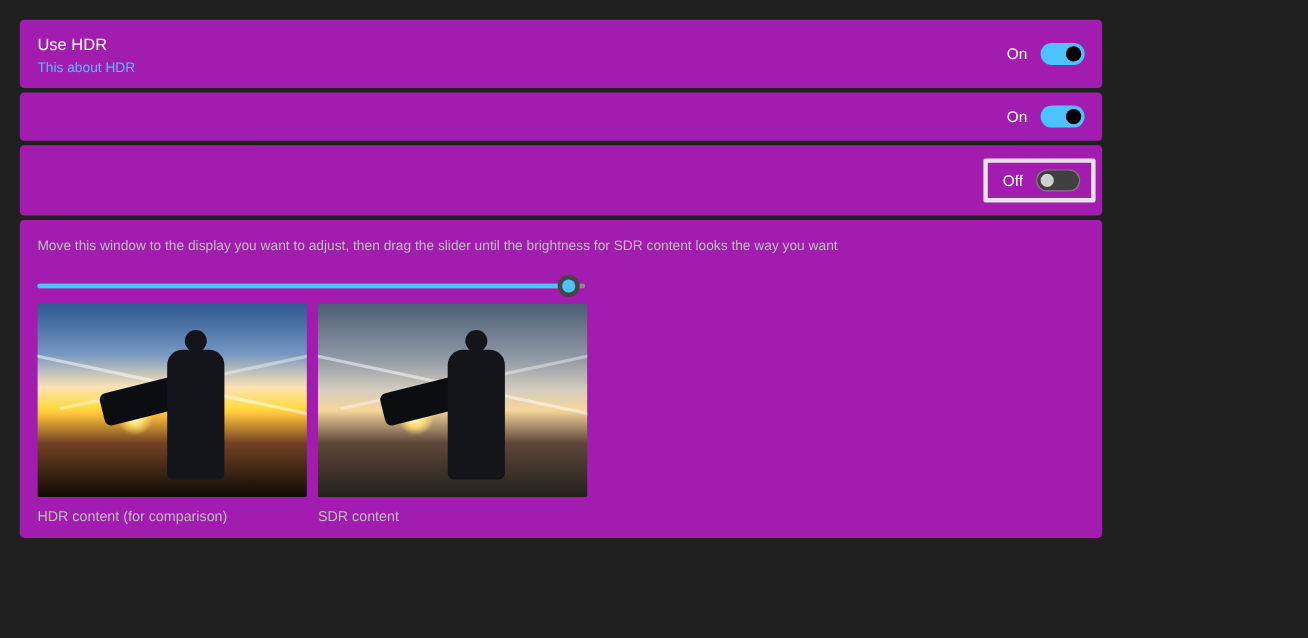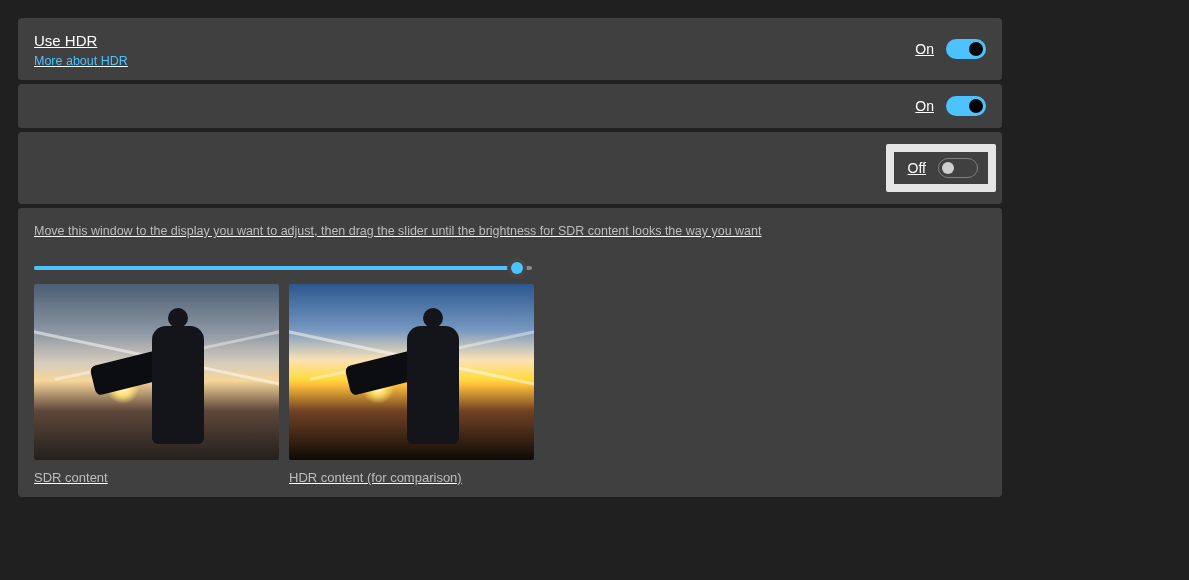--- a/index.html
+++ b/index.html
@@ -12,27 +12,26 @@
     width:1189px;
     height:580px;
     overflow:hidden;
   }
   .page{
     width:1020px;
     padding:18px;
     box-sizing:border-box;
   }
   .card{
-    background:#404040;
+    background:#a21caf;
     border-radius:4px;
     margin-bottom:4px;
     padding:12px 16px;
     position:relative;
     box-sizing:border-box;
-    text-decoration:underline;
   }
   .card-row{
     display:flex;
     align-items:center;
     justify-content:space-between;
   }
   .card-left{
     max-width:780px;
   }
   .title{
@@ -91,21 +90,21 @@
     content:"";
     position:absolute;
     left:3px;
     top:3px;
     width:12px;
     height:12px;
     border-radius:50%;
     background:#cfcfcf;
   }
   .highlight-box{
-    border:8px solid #e5e5e5;
+    border:4px solid #e5e5e5;
     padding:6px 10px 6px 14px;
     margin-right:-10px;
     border-radius:2px;
   }
   .slider-track{
     position:relative;
     width:498px;
     height:4px;
     background:#8a8a8a;
     border-radius:2px;
@@ -217,21 +216,21 @@
   }
 </style>
 </head>
 <body>
 
 <div class="page">
 
   <div class="card card-row">
     <div class="card-left">
       <div class="title">Use HDR</div>
-      <span class="link">More about HDR</span>
+      <span class="link">This about HDR</span>
     </div>
     <div class="toggle-wrap">
       <span class="toggle-label">On</span>
       <div class="toggle on"></div>
     </div>
   </div>
 
   <div class="card card-row">
     <div class="card-left">
     </div>
@@ -254,38 +253,38 @@
 
   <div class="card">
     <div class="desc">Move this window to the display you want to adjust, then drag the slider until the brightness for SDR content looks the way you want</div>
 
     <div class="slider-track">
       <div class="slider-fill"></div>
       <div class="slider-thumb"></div>
     </div>
 
     <div class="preview-row">
+      <div class="preview-block">
+        <div class="preview-img hdr">
+          <div class="sky"></div>
+          <div class="rail"></div>
+            <div class="rail2"></div>
+          <div class="sun"></div>
+          <div class="board"></div>
+          <div class="person"></div>
+        </div>
+        <div class="preview-caption">HDR content (for comparison)</div>
+      </div>
       <div class="preview-block">
         <div class="preview-img">
           <div class="sky"></div>
           <div class="rail"></div>
             <div class="rail2"></div>
           <div class="sun"></div>
           <div class="board"></div>
           <div class="person"></div>
         </div>
         <div class="preview-caption">SDR content</div>
       </div>
-      <div class="preview-block">
-        <div class="preview-img hdr">
-          <div class="sky"></div>
-          <div class="rail"></div>
-            <div class="rail2"></div>
-          <div class="sun"></div>
-          <div class="board"></div>
-          <div class="person"></div>
-        </div>
-        <div class="preview-caption">HDR content (for comparison)</div>
-      </div>
     </div>
   </div>
 
 </div>
 
 </body></html>

